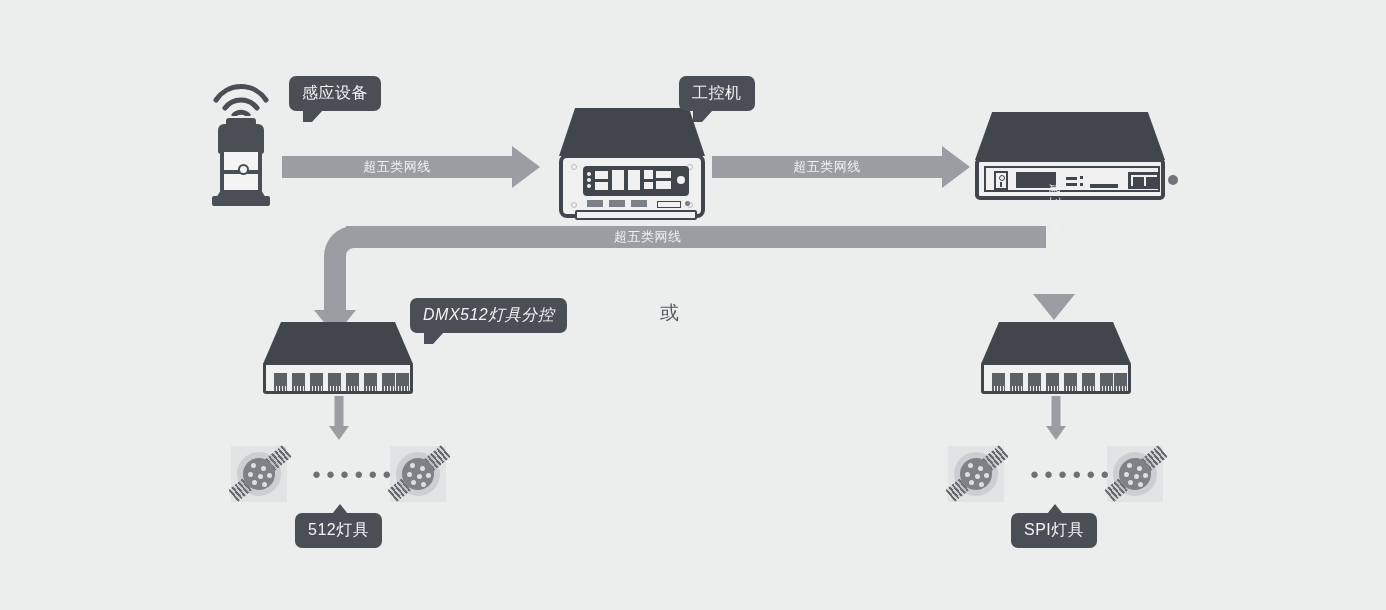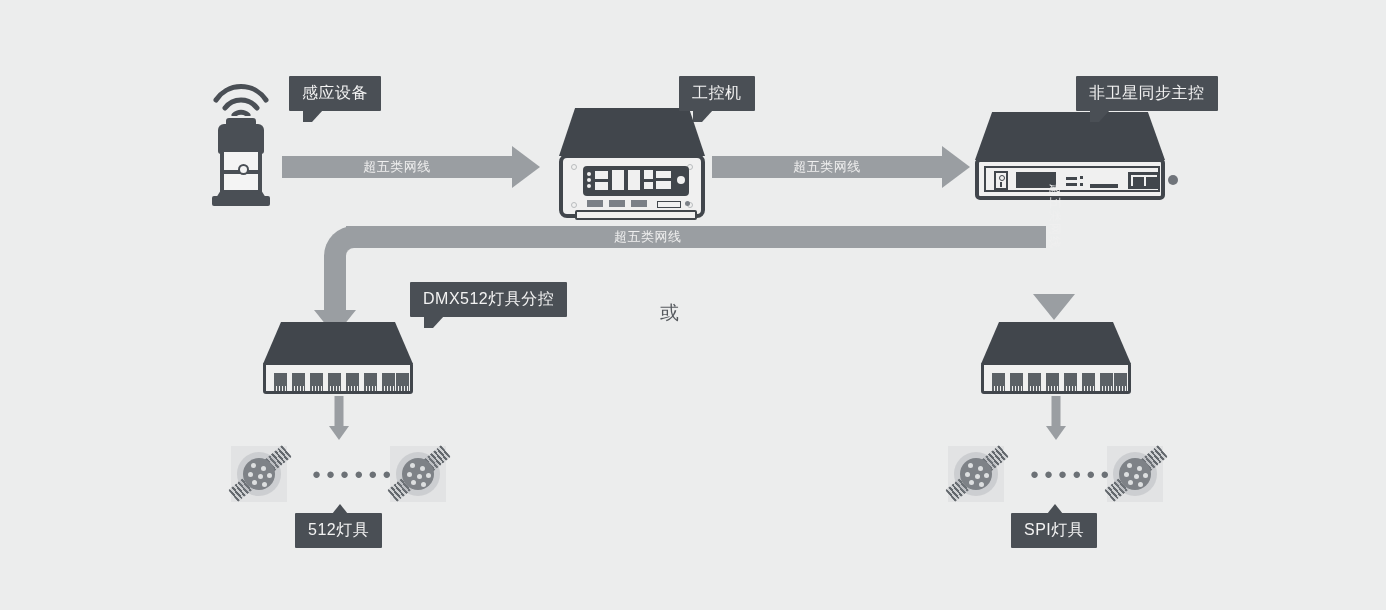--- a/index.html
+++ b/index.html
@@ -10,21 +10,21 @@
     overflow:hidden;
     position:relative;
   }
   #stage{position:absolute;left:0;top:0;width:1386px;height:610px;}
 
   
   .bubble{
     position:absolute;
     background:#4a4f55;
     color:#f2f2f2;
-    border-radius:1px;
+    border-radius:7px;
     font-size:16px;
     line-height:1;
     padding:9px 13px 10px;
     white-space:nowrap;
     letter-spacing:.5px;
   }
   .bubble::after{
     content:"";position:absolute;width:0;height:0;
   }
   
@@ -249,21 +249,20 @@
         <div style="position:absolute;left:104px;top:16px;width:28px;height:4px;background:#41464c;"></div>
         <div style="position:absolute;left:142px;top:4px;width:32px;height:17px;border:3px solid #41464c;box-sizing:border-box;background:#f0f0f0;">
           <div style="position:absolute;left:2px;top:2px;width:11px;height:9px;background:#41464c;"></div>
           <div style="position:absolute;left:15px;top:2px;width:11px;height:9px;background:#41464c;"></div>
         </div>
         <div style="position:absolute;left:182px;top:7px;width:10px;height:10px;border-radius:50%;background:#6f747a;"></div>
       </div>
     </div>
   </div>
 
-  <div class="bubble tail-bl" style="left:1076px;top:76px;">非卫星同步主控</div>
 
   <div class="elbow" style="left:324px;top:226px;width:722px;height:96px;">
     <div class="horiz" style="width:700px;"></div>
     <div class="corner"></div>
     <div class="vert" style="height:42px;"></div>
     <div class="head" style="top:84px;"></div>
     <div class="cap" style="left:290px;">超五类网线</div>
   </div>
 
   <div class="arrow-down" style="left:1033px;top:200px;width:42px;height:120px;">
@@ -279,21 +278,21 @@
       <div class="term" style="left:26px;"></div>
       <div class="term" style="left:44px;"></div>
       <div class="term" style="left:62px;"></div>
       <div class="term" style="left:80px;"></div>
       <div class="term" style="left:98px;"></div>
       <div class="term" style="left:116px;"></div>
       <div class="term" style="left:130px;"></div>
     </div>
   </div>
 
-  <div class="bubble tail-bl" style="left:410px;top:282px;">DMX512灯具分控</div>
+  <div class="bubble tail-bl" style="left:410px;top:298px;font-style:italic;">DMX512灯具分控</div>
 
   <div class="sub" style="left:981px;top:322px;">
     <div class="sub-top"></div>
     <div class="sub-face">
       <div class="term" style="left:8px;"></div>
       <div class="term" style="left:26px;"></div>
       <div class="term" style="left:44px;"></div>
       <div class="term" style="left:62px;"></div>
       <div class="term" style="left:80px;"></div>
       <div class="term" style="left:98px;"></div>

